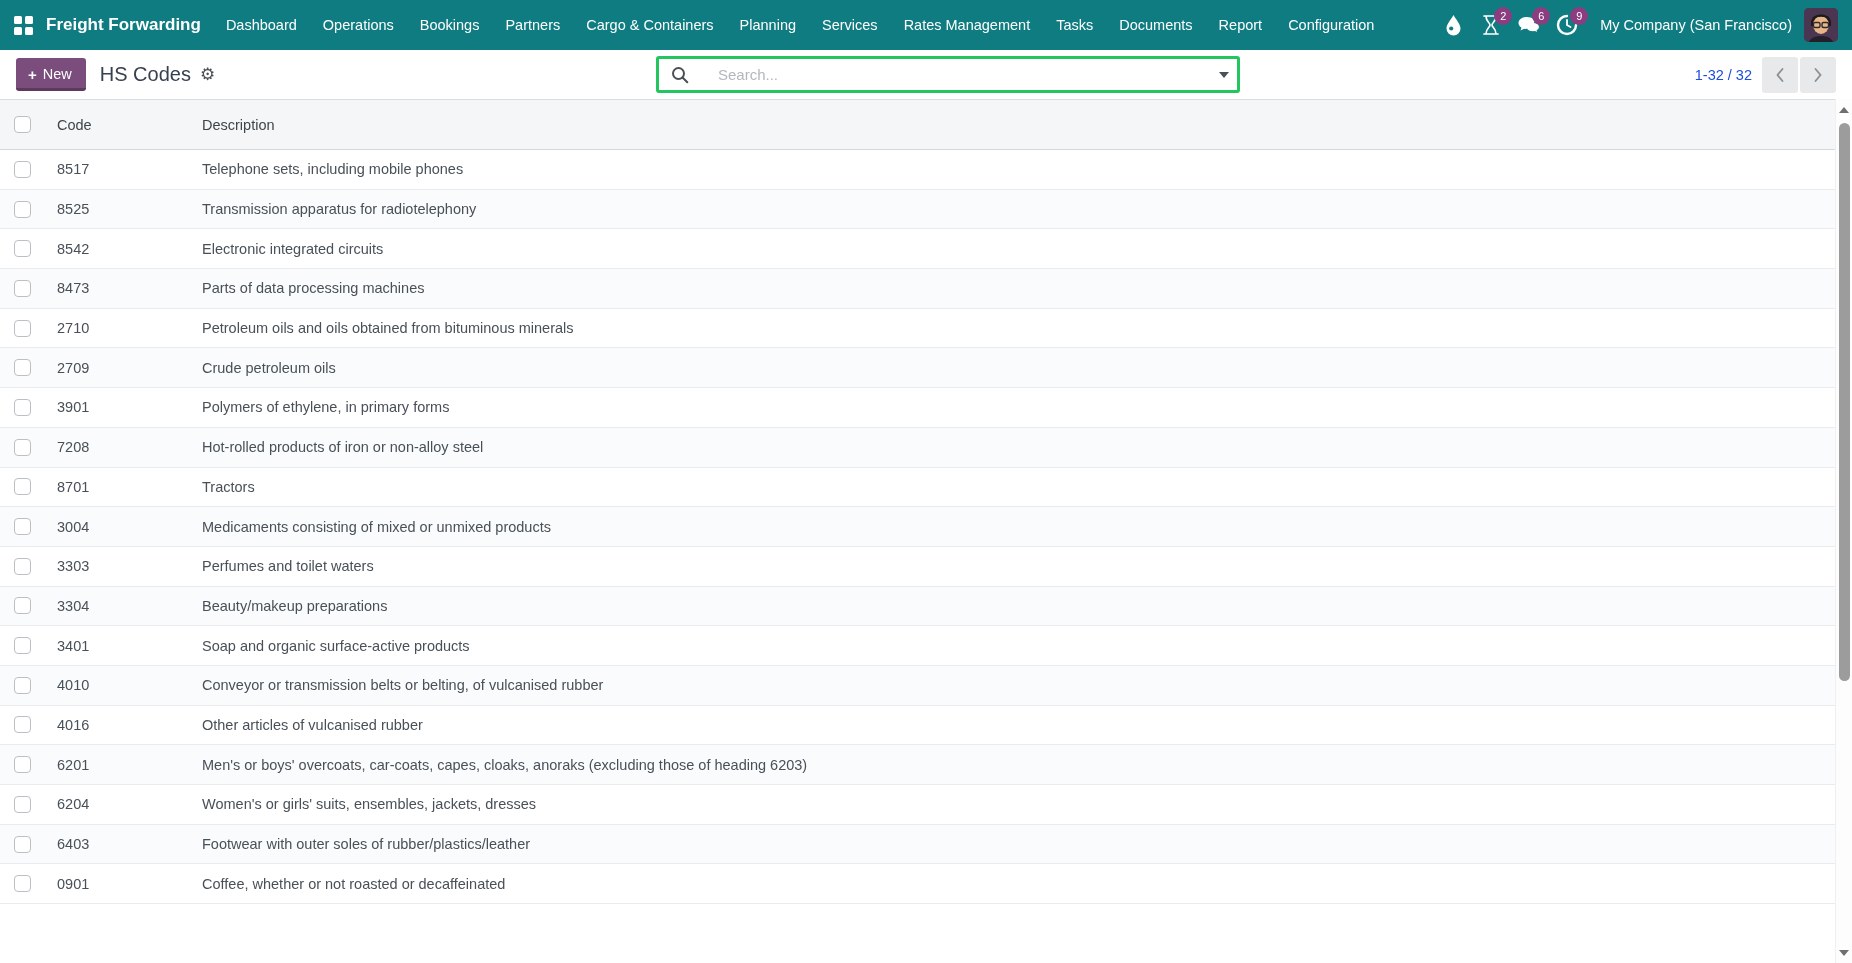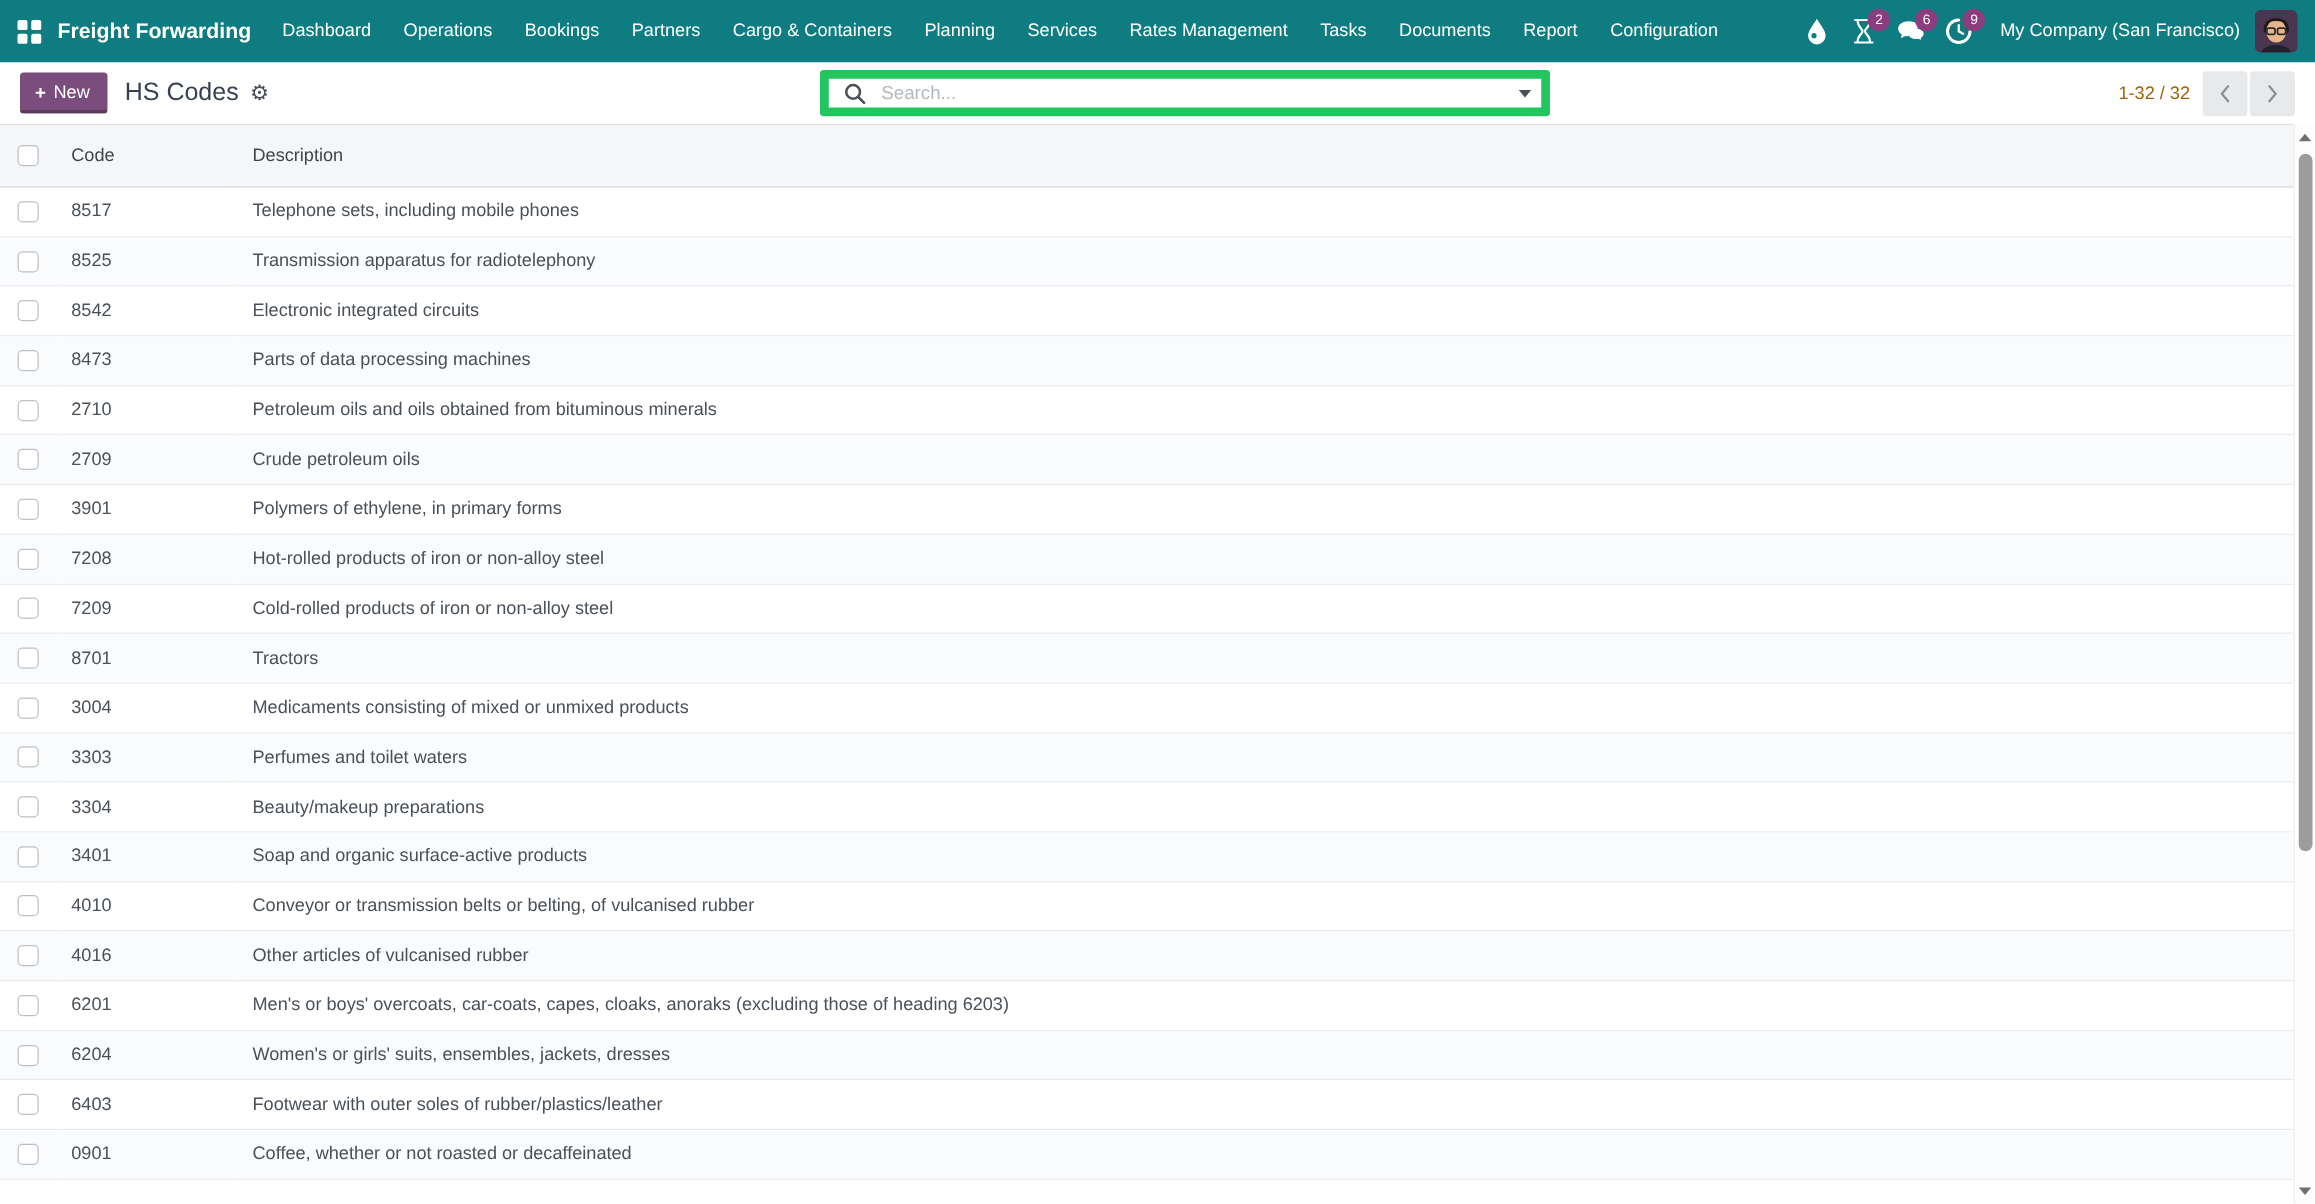--- a/index.html
+++ b/index.html
@@ -20,26 +20,26 @@
   .company{font-size:14.5px;margin:0 12px 0 14px;white-space:nowrap;cursor:pointer;}
   .avatar{width:34px;height:34px;border-radius:5px;overflow:hidden;background:#4a3650;margin-right:6px;cursor:pointer;flex:none;}
 
   
   .control-panel{position:absolute;top:50px;left:0;right:0;height:49px;background:#fff;display:flex;align-items:center;padding:0 16px;box-sizing:border-box;}
   .btn-new{background:#7a4d7d;border:none;border-bottom:3px solid #5c3a5e;color:#fff;font-size:14.5px;font-family:inherit;padding:8px 14px 6px 12px;border-radius:3px;cursor:pointer;display:flex;align-items:center;gap:6px;margin-right:14px;}
   .btn-new .plus{font-weight:700;font-size:15px;line-height:1;}
   .page-title{font-size:20px;color:#374151;white-space:nowrap;}
   .gear{font-size:17px;color:#495057;margin-left:9px;cursor:pointer;line-height:1;}
   .search-wrap{flex:1;display:flex;justify-content:center;}
-  .search-box{width:584px;height:37px;border:7px solid #22c55e;border-radius:3px;background:#fff;display:flex;align-items:center;padding:0 8px 0 12px;box-sizing:border-box;}
+  .search-box{width:584px;height:37px;border:3px solid #22c55e;border-radius:3px;background:#fff;display:flex;align-items:center;padding:0 8px 0 12px;box-sizing:border-box;gap:17px;}
   .search-box input{flex:1;border:none;outline:none;font-size:15px;font-family:inherit;color:#495057;background:transparent;margin-left:10px;}
   .search-box input::placeholder{color:#b3b8be;}
   .caret-down{width:0;height:0;border-left:5px solid transparent;border-right:5px solid transparent;border-top:6px solid #495057;margin-left:8px;cursor:pointer;}
   .pager{display:flex;align-items:center;gap:10px;margin-left:14px;}
-  .pager-text{font-size:14.5px;color:#a16207;white-space:nowrap;}
+  .pager-text{font-size:14.5px;color:#1d4ed8;white-space:nowrap;}
   .pager-btns{display:flex;gap:2px;}
   .pager-btn{width:36px;height:36px;background:#e8e9ea;border:none;border-radius:3px;display:flex;align-items:center;justify-content:center;cursor:pointer;}
 
   
   .list-view{position:absolute;top:99px;left:0;right:17px;bottom:0;overflow:hidden;}
   table{width:100%;border-collapse:collapse;table-layout:fixed;}
   col.c-check{width:46px;} col.c-code{width:145px;}
   thead th{height:49px;background:#f4f6f8;border-top:1px solid #d9dde1;border-bottom:1px solid #d3d8dc;font-size:14.5px;font-weight:400;color:#3f454b;text-align:left;padding:0 0 0 11px;}
   thead th.th-check{padding-left:14px;}
   tbody td{height:38.7px;border-bottom:1px solid #e9ebee;font-size:14.5px;color:#495057;padding:0 0 0 11px;white-space:nowrap;overflow:hidden;}
@@ -233,27 +233,20 @@
     <td class="td-check">
               <input type="checkbox" class="cb" style="">
             </td>
     <td>7208</td>
     <td>Hot-rolled products of iron or non-alloy steel</td>
   </tr>
           <tr>
     <td class="td-check">
               <input type="checkbox" class="cb" style="">
             </td>
-    <td>7209</td>
-    <td>Cold-rolled products of iron or non-alloy steel</td>
-  </tr>
-          <tr>
-    <td class="td-check">
-              <input type="checkbox" class="cb" style="">
-            </td>
     <td>8701</td>
     <td>Tractors</td>
   </tr>
           <tr>
     <td class="td-check">
               <input type="checkbox" class="cb" style="">
             </td>
     <td>3004</td>
     <td>Medicaments consisting of mixed or unmixed products</td>
   </tr>

